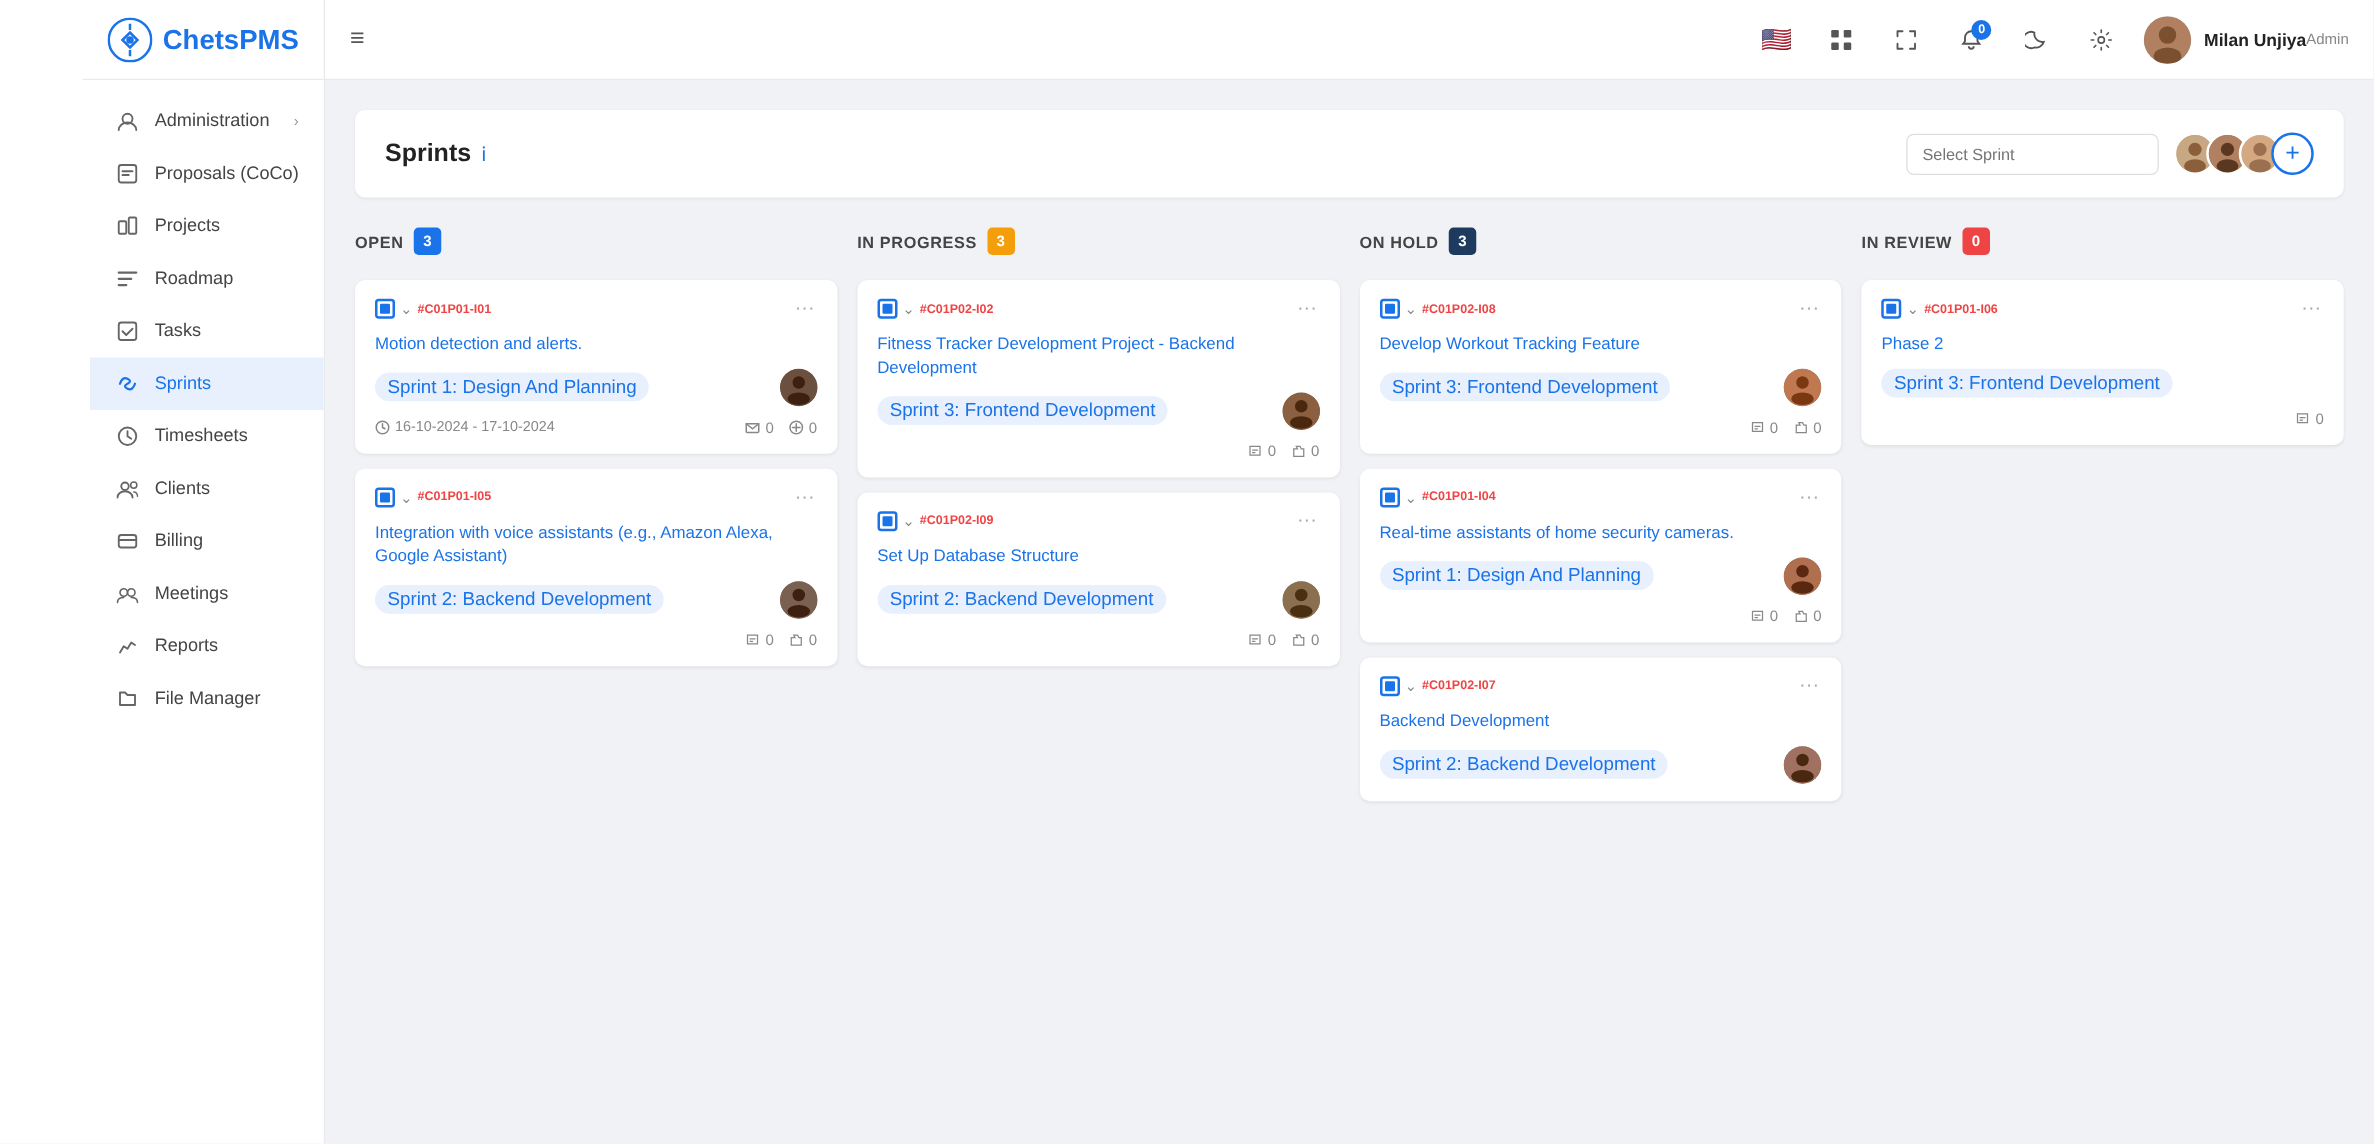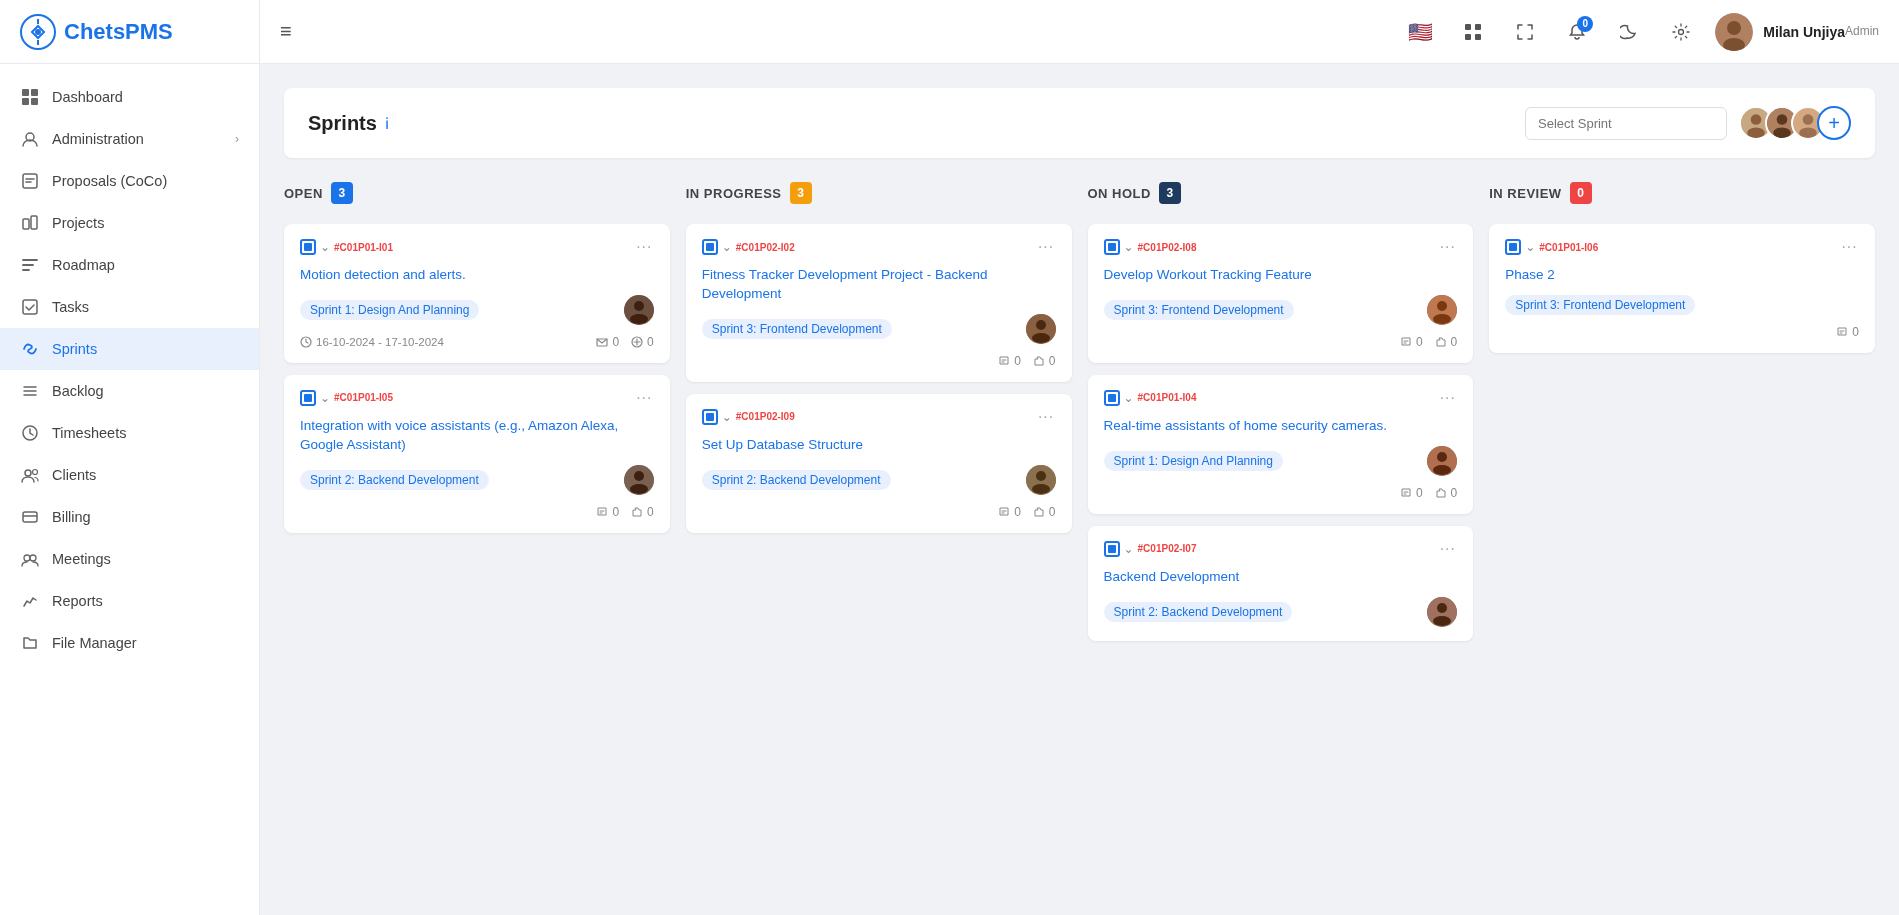--- a/index.html
+++ b/index.html
@@ -7,20 +7,21 @@
 
     
     #sidebar {
       width: 260px;
       background: #fff;
       height: 100vh;
       display: flex;
       flex-direction: column;
       border-right: 1px solid #e8eaed;
       flex-shrink: 0;
+      align-items: flex-end;
     }
     #logo-area {
       padding: 16px 20px;
       display: flex;
       align-items: center;
       gap: 8px;
       border-bottom: 1px solid #e8eaed;
       height: 64px;
     }
     .logo-text {
@@ -222,21 +223,21 @@
       border-radius: 1px;
     }
     .card-collapse { color: #888; font-size: 12px; cursor: pointer; }
     .card-id { font-size: 10px; font-weight: 600; color: #ef4444; }
     .card-menu { color: #aaa; cursor: pointer; font-size: 16px; padding: 0 2px; }
     .card-title { font-size: 13.5px; color: #1a73e8; font-weight: 500; line-height: 1.4; cursor: pointer; }
     .sprint-tag {
       display: inline-block;
       padding: 3px 10px;
       border-radius: 20px;
-      font-size: 12px;
+      font-size: 15px;
       font-weight: 500;
       background: #e8f0fe;
       color: #1a73e8;
       width: fit-content;
     }
     .card-footer {
       display: flex;
       align-items: center;
       justify-content: space-between;
     }
@@ -267,31 +268,20 @@
       <circle cx="18" cy="18" r="17" stroke="#1a73e8" stroke-width="2" fill="none"></circle>
       <path d="M12 18 L18 12 L24 18 L18 24 Z" fill="none" stroke="#1a73e8" stroke-width="2"></path>
       <circle cx="18" cy="18" r="3" fill="#1a73e8"></circle>
       <path d="M18 5 L18 10" stroke="#1a73e8" stroke-width="2"></path>
       <path d="M18 26 L18 31" stroke="#1a73e8" stroke-width="2"></path>
     </svg>
     <span class="logo-text">ChetsPMS</span>
   </div>
   <nav class="nav-items">
 
-    <div class="nav-item">
-      <span class="nav-icon">
-        <svg width="18" height="18" viewBox="0 0 18 18" fill="none">
-            <rect x="1" y="1" width="7" height="7" rx="1" fill="#666"></rect>
-            <rect x="10" y="1" width="7" height="7" rx="1" fill="#666"></rect>
-            <rect x="1" y="10" width="7" height="7" rx="1" fill="#666"></rect>
-            <rect x="10" y="10" width="7" height="7" rx="1" fill="#666"></rect>
-          </svg>
-      </span>
-      <span>Dashboard</span>
-    </div>
 
     <div class="nav-item">
       <span class="nav-icon">
         <svg width="18" height="18" viewBox="0 0 18 18" fill="none">
             <circle cx="9" cy="7" r="4" stroke="#666" stroke-width="1.5" fill="none"></circle>
             <path d="M2 16c0-3.314 3.134-6 7-6s7 2.686 7 6" stroke="#666" stroke-width="1.5" fill="none" stroke-linecap="round"></path>
           </svg>
       </span>
       <span>Administration</span>
       <span class="nav-chevron">›</span>
@@ -338,28 +328,20 @@
 
     <div class="nav-item active">
       <span class="nav-icon" style="color:#1a73e8;">
         <svg width="18" height="18" viewBox="0 0 18 18" fill="none">
             <path d="M3 9 Q5 3 9 5 Q13 7 9 9 Q5 11 9 13 Q13 15 15 9" stroke="#1a73e8" stroke-width="1.8" fill="none" stroke-linecap="round"></path>
           </svg>
       </span>
       <span>Sprints</span>
     </div>
 
-    <div class="nav-item">
-      <span class="nav-icon">
-        <svg width="18" height="18" viewBox="0 0 18 18" fill="none">
-            <path d="M3 5h12M3 9h12M3 13h12" stroke="#666" stroke-width="1.5" stroke-linecap="round"></path>
-          </svg>
-      </span>
-      <span>Backlog</span>
-    </div>
 
     <div class="nav-item">
       <span class="nav-icon">
         <svg width="18" height="18" viewBox="0 0 18 18" fill="none">
             <circle cx="9" cy="9" r="7" stroke="#666" stroke-width="1.5" fill="none"></circle>
             <path d="M9 5v4l3 2" stroke="#666" stroke-width="1.5" stroke-linecap="round"></path>
           </svg>
       </span>
       <span>Timesheets</span>
     </div>

